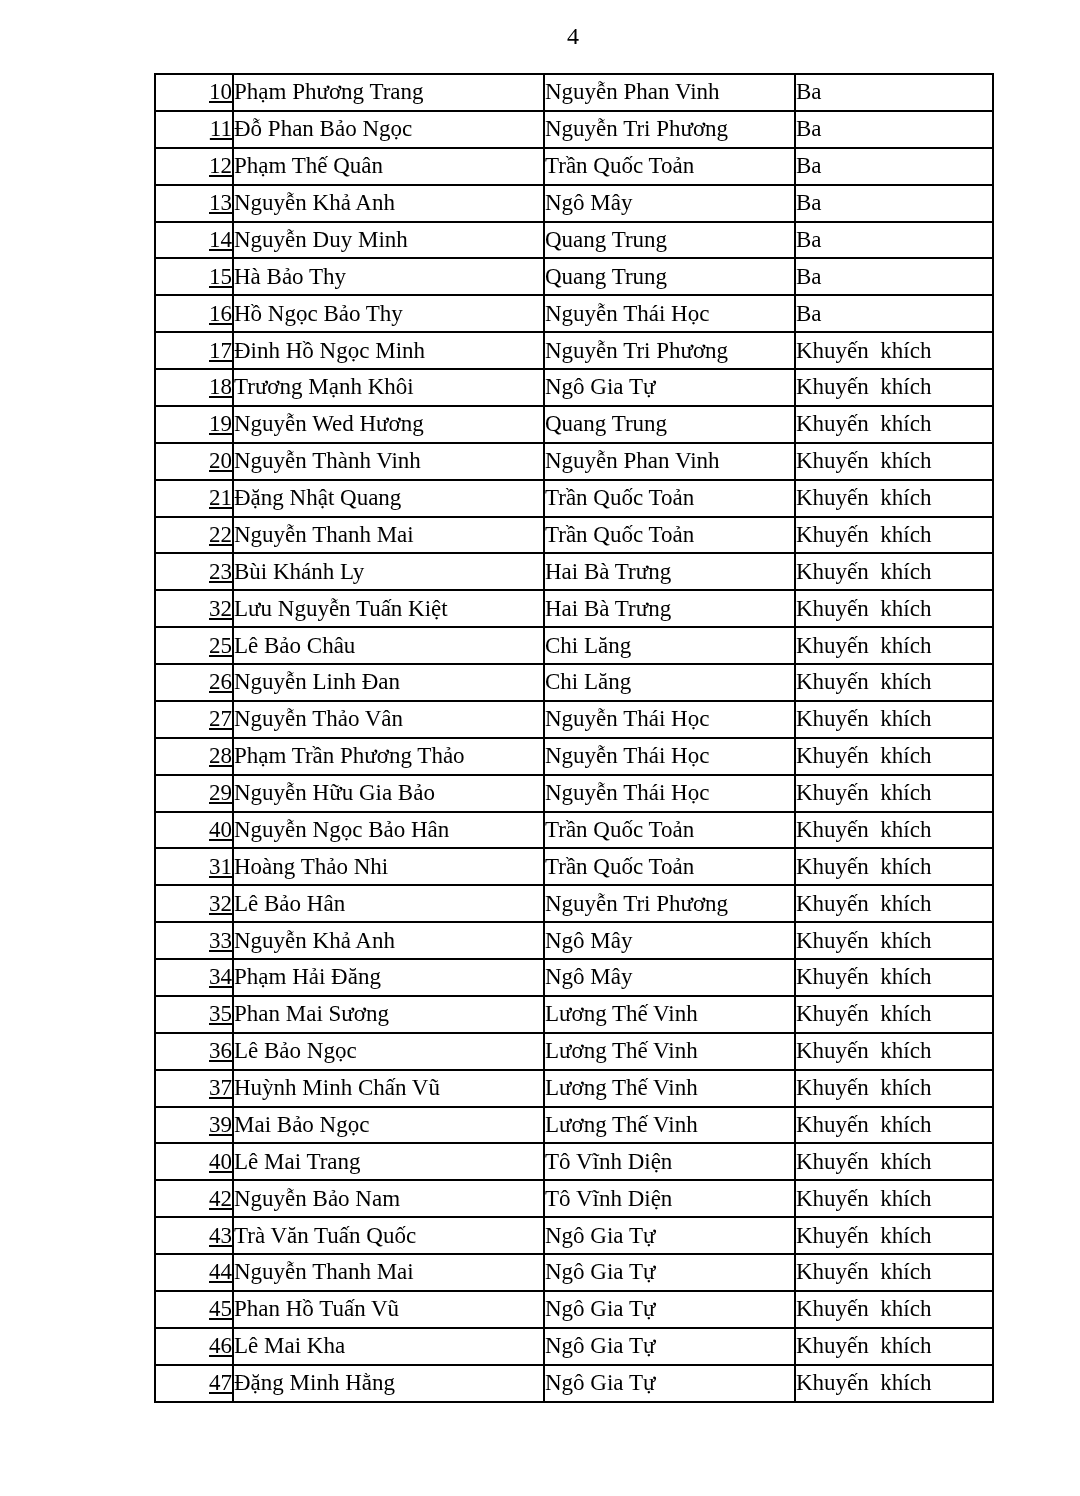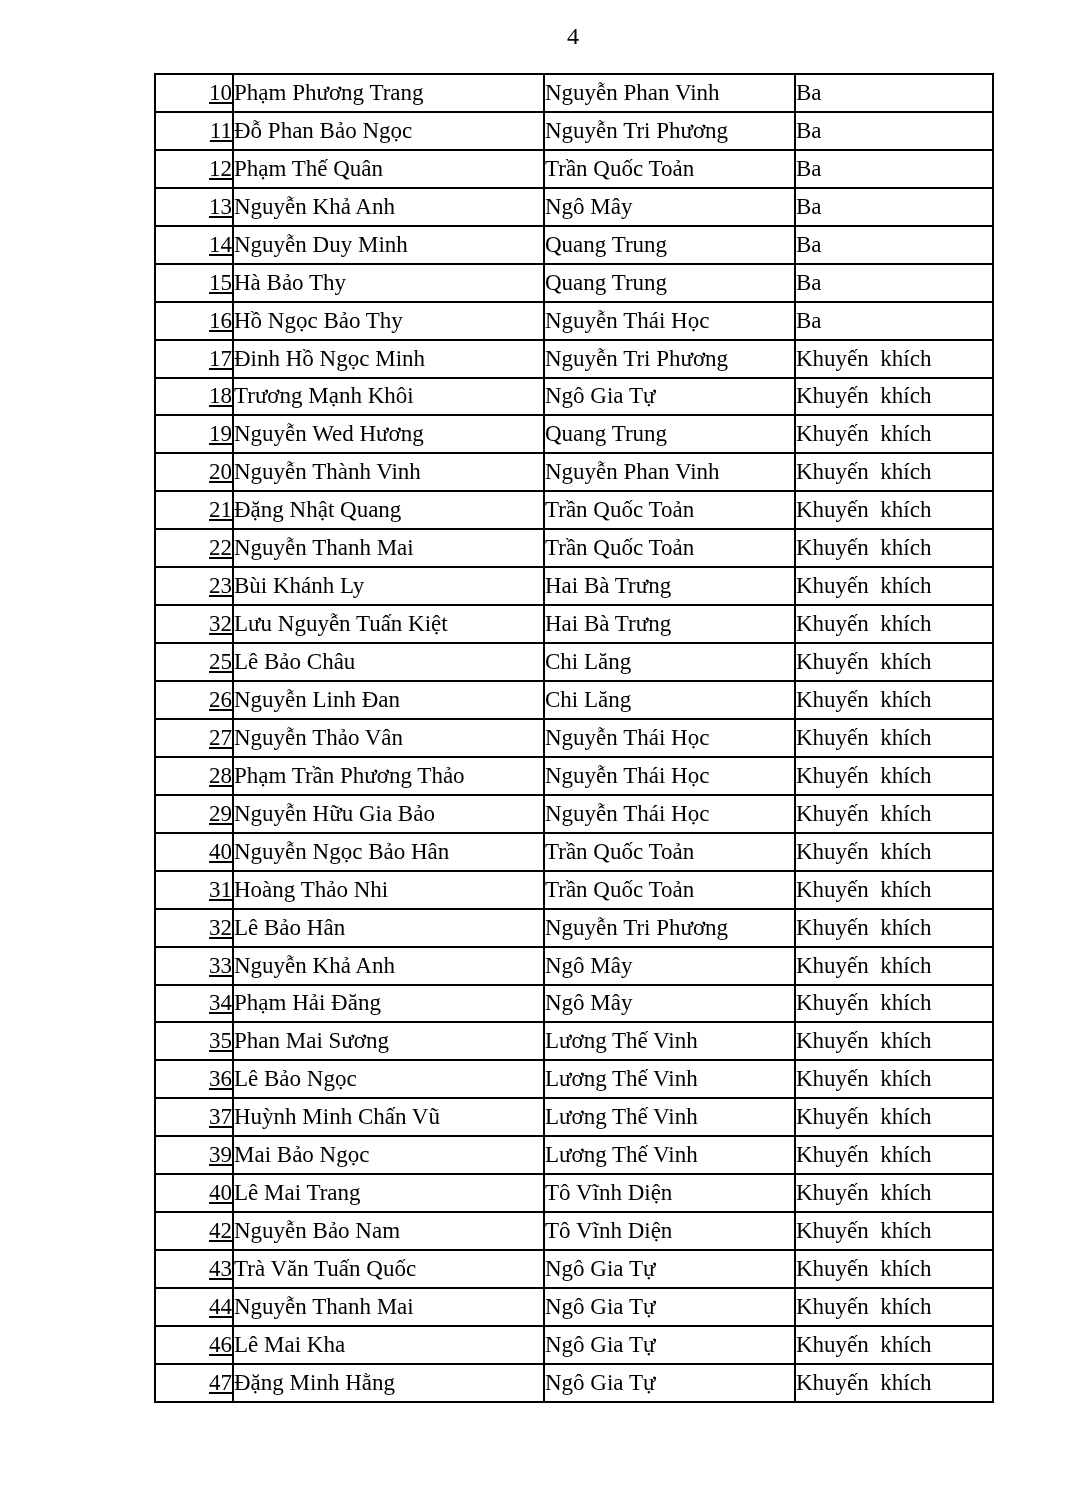--- a/index.html
+++ b/index.html
@@ -293,20 +293,26 @@
     <td class="c-prize">Khuyến  khích</td>
   </tr>
 
   <tr>
     <td class="c-no">44</td>
     <td class="c-name">Nguyễn Thanh Mai</td>
     <td class="c-school">Ngô Gia Tự</td>
     <td class="c-prize">Khuyến  khích</td>
   </tr>
 
+  <tr>
+    <td class="c-no">45</td>
+    <td class="c-name">Phan Hồ Tuấn Vũ</td>
+    <td class="c-school">Ngô Gia Tự</td>
+    <td class="c-prize">Khuyến  khích</td>
+  </tr>
 
   <tr>
     <td class="c-no">46</td>
     <td class="c-name">Lê Mai Kha</td>
     <td class="c-school">Ngô Gia Tự</td>
     <td class="c-prize">Khuyến  khích</td>
   </tr>
 
   <tr>
     <td class="c-no">47</td>

